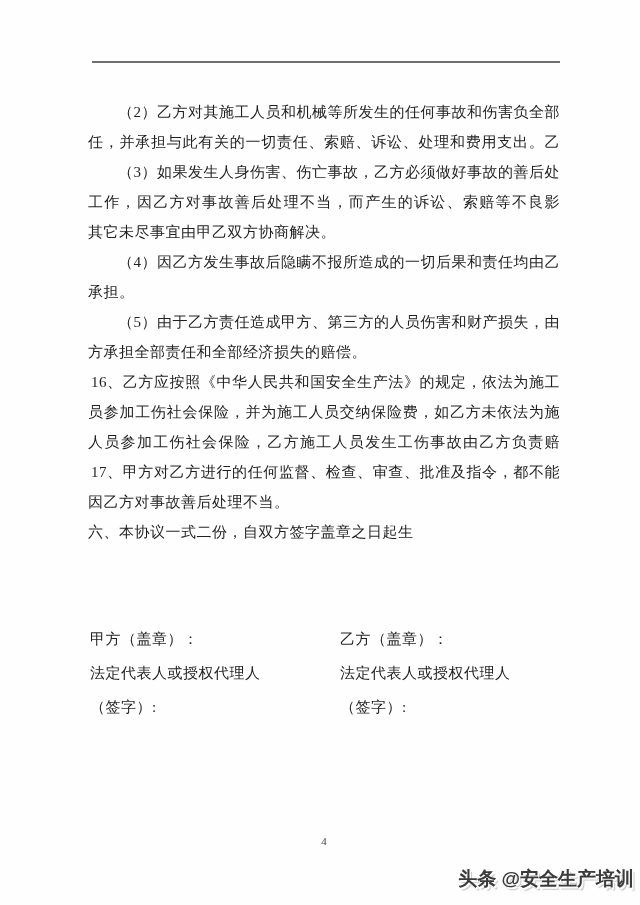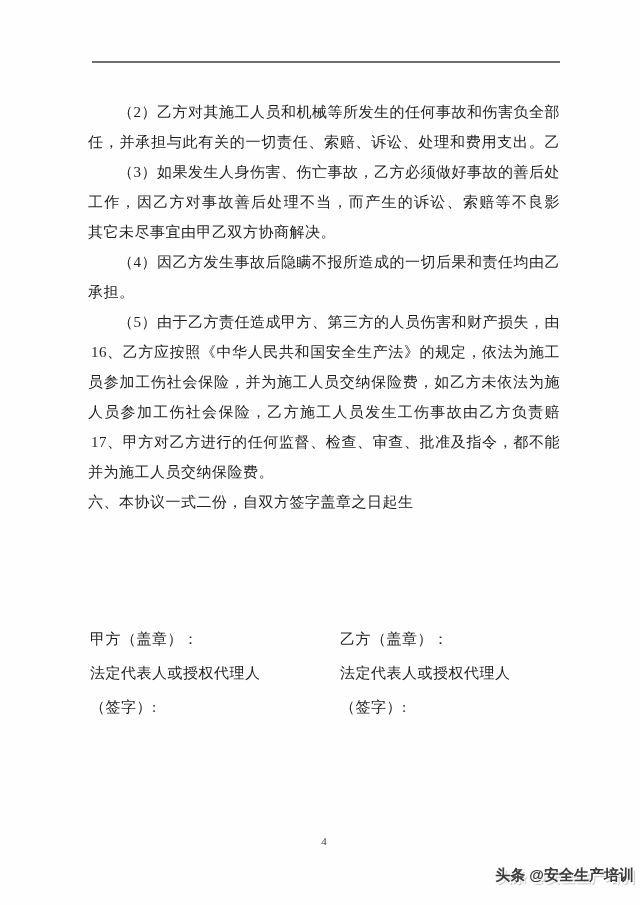--- a/index.html
+++ b/index.html
@@ -63,21 +63,21 @@
     top: 835px;
     width: 472px;
     text-align: center;
     font-size: 11px;
     color: #454545;
   }
   #watermark {
     position: absolute;
     right: 6px;
     top: 866px;
-    font-size: 15px;
+    font-size: 19px;
     font-weight: bold;
     color: #3b3b3b;
     letter-spacing: 0px;
     text-shadow: 1.5px 1.5px 0 rgba(255,255,255,0.95), 2.5px 2.5px 1px rgba(90,90,90,0.35);
     font-family: "Liberation Sans", "DejaVu Sans", sans-serif;
     text-align: center;
   }
 </style>
 </head>
 <body>
@@ -95,29 +95,30 @@
         <div class="line fill" style="padding-left: 2em;">（3）如果发生人身伤害、伤亡事故，乙方必须做好事故的善后处理</div>
         <div class="line fill">工作，因乙方对事故善后处理不当，而产生的诉讼、索赔等不良影响，</div>
         <div class="line">其它未尽事宜由甲乙双方协商解决。</div>
       </div>
       <div class="para">
         <div class="line fill" style="padding-left: 2em;">（4）因乙方发生事故后隐瞒不报所造成的一切后果和责任均由乙方</div>
         <div class="line">承担。</div>
       </div>
       <div class="para">
         <div class="line fill" style="padding-left: 2em;">（5）由于乙方责任造成甲方、第三方的人员伤害和财产损失，由乙</div>
+        <div class="line">方承担全部责任和全部经济损失的赔偿。</div>
       </div>
       <div class="para">
         <div class="line fill" style="padding-left: 0.2em;">16、乙方应按照《中华人民共和国安全生产法》的规定，依法为施工人</div>
         <div class="line fill">员参加工伤社会保险，并为施工人员交纳保险费，如乙方未依法为施工</div>
         <div class="line">人员参加工伤社会保险，乙方施工人员发生工伤事故由乙方负责赔偿。</div>
       </div>
       <div class="para">
         <div class="line fill" style="padding-left: 0.2em;">17、甲方对乙方进行的任何监督、检查、审查、批准及指令，都不能减</div>
-        <div class="line">并为施工人员交纳保险费。</div>
+        <div class="line">因乙方对事故善后处理不当。</div>
       </div>
       <div class="para">
         <div class="line">六、本协议一式二份，自双方签字盖章之日起生</div>
       </div>
     </div>
 
   <div id="signature">
     <div class="sig-col">
       <div>甲方（盖章）：</div>
       <div>法定代表人或授权代理人</div>

